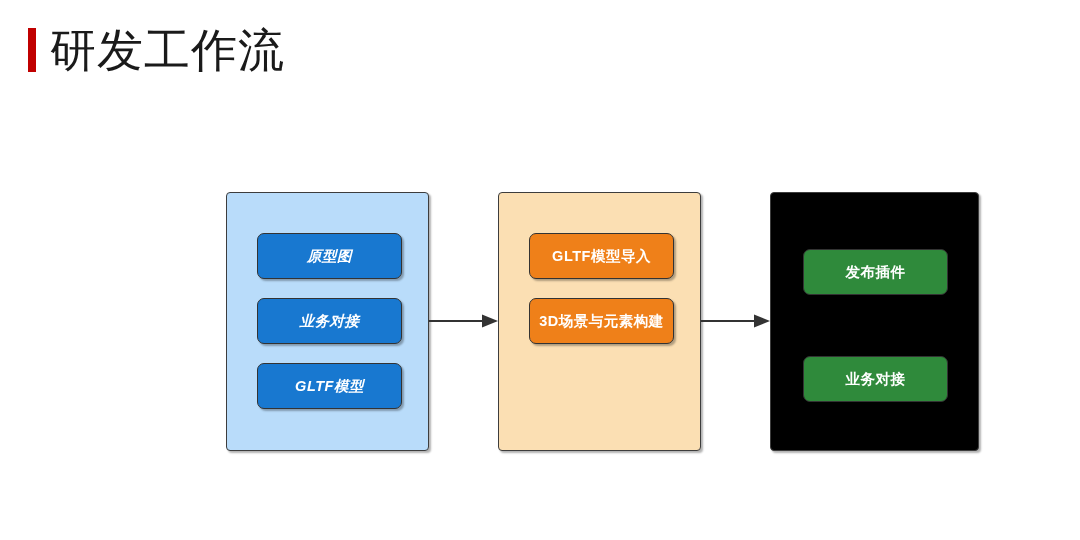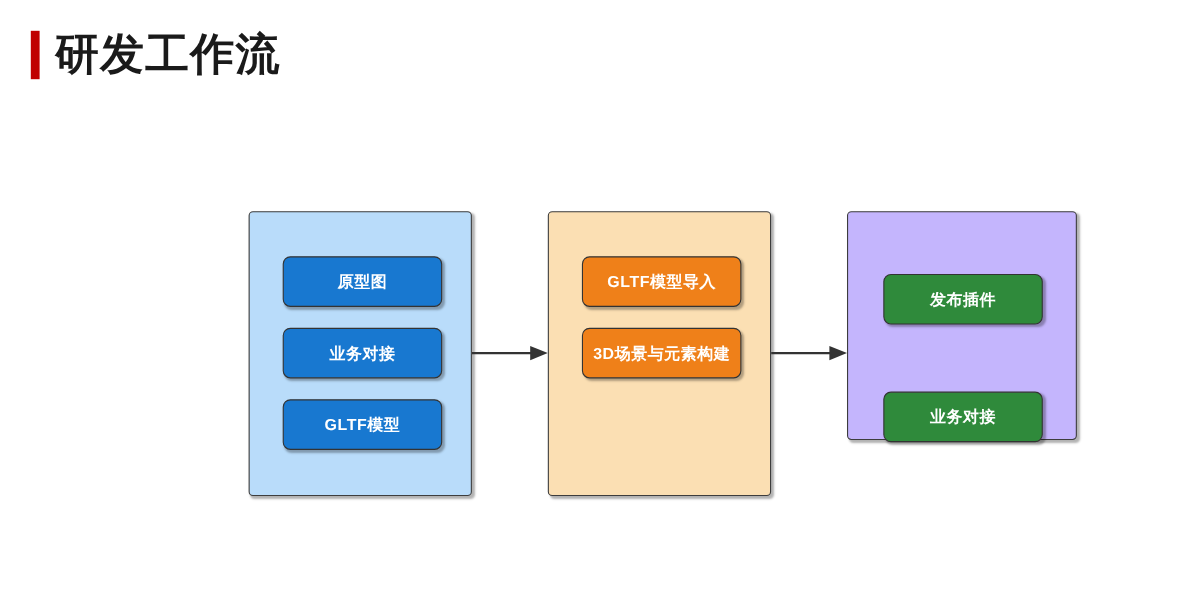--- a/index.html
+++ b/index.html
@@ -27,22 +27,22 @@
     height: 56px;
   }
   #title-accent-bar {
     width: 8px;
     height: 44px;
     background: #c00000;
     margin-right: 14px;
     flex: 0 0 auto;
   }
   #title-text {
-    font-size: 40px;
-    font-weight: 700;
+    font-size: 46px;
+    font-weight: 400;
     color: #1a1a1a;
     letter-spacing: 1px;
     line-height: 1;
     white-space: nowrap;
   }
 
   
   #diagram {
     position: absolute;
     left: 0;
@@ -81,23 +81,23 @@
     justify-content: center;
     color: #ffffff;
     font-size: 14.5px;
     font-weight: 700;
     letter-spacing: 0.5px;
     text-align: center;
     white-space: nowrap;
   }
 
   
-  #stage-design   { left: 226px; top: 192px; width: 203px; height: 259px; background: #b9dcfa; }
+  #stage-design   { left: 226px; top: 192px; width: 203px; height: 259px; background: #b9dcfa; font-style: italic; }
   #stage-build    { left: 498px; top: 192px; width: 203px; height: 259px; background: #fbdfb3; }
-  #stage-release  { left: 770px; top: 192px; width: 209px; height: 208px; background: #c4b5fd; }
+  #stage-release  { left: 770px; top: 192px; width: 209px; height: 259px; background: #000000; }
 
   
   .card.blue  { background: #1878d0; }
   .card.orange{ background: #ef8019; }
   .card.green { background: #2f8a3b; }
 
   #card-prototype   { left: 30px; top: 40px;  width: 145px; height: 46px; }
   #card-panel       { left: 30px; top: 105px; width: 145px; height: 46px; }
   #card-gltf-model  { left: 30px; top: 170px; width: 145px; height: 46px; }
 

